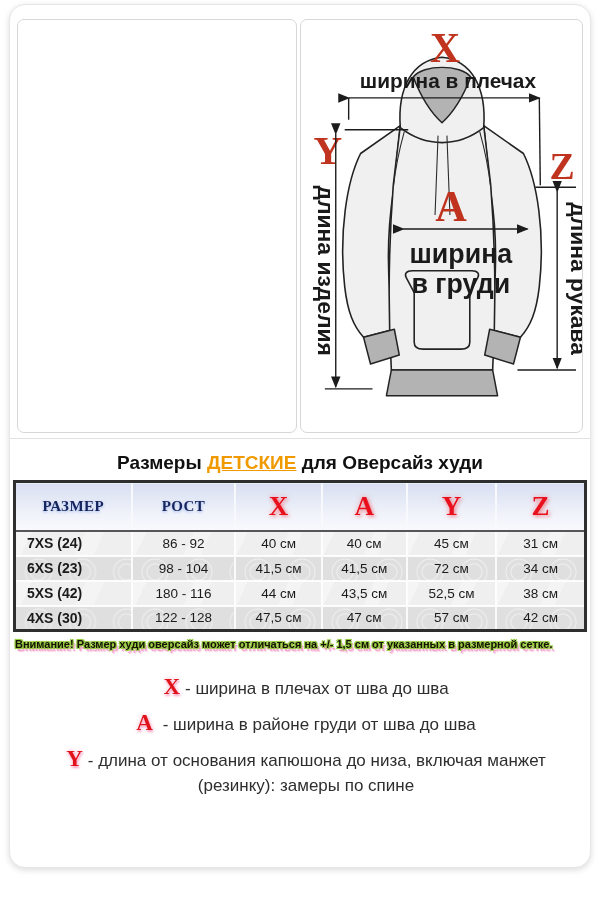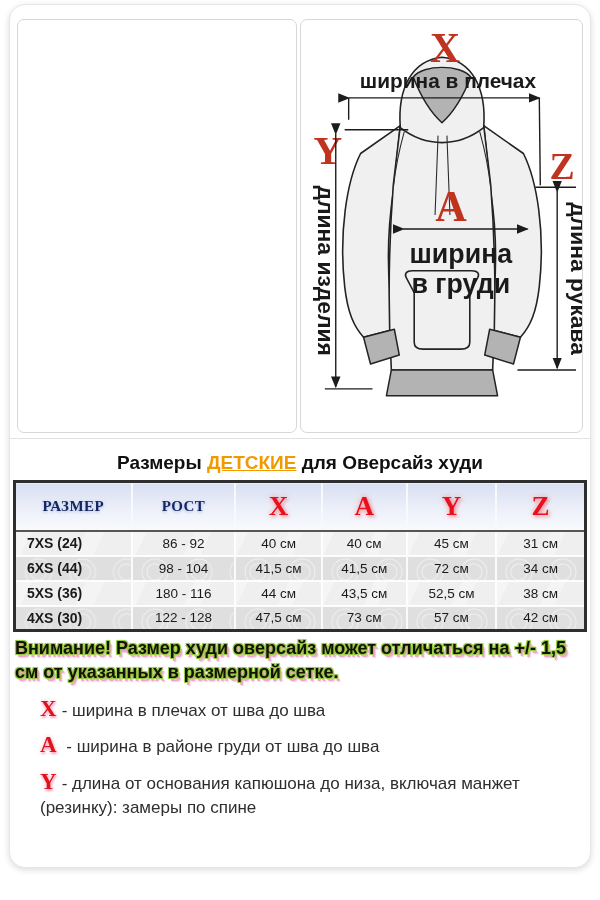--- a/index.html
+++ b/index.html
@@ -58,28 +58,28 @@
   .size-table td:last-child{ border-right:none; }
   .size-table tr.odd td{ background-color:#efefef;
     background-image:linear-gradient(115deg, rgba(255,255,255,.35) 0 12%, transparent 12% 55%, rgba(255,255,255,.3) 55% 70%, transparent 70%); }
   .size-table tr.even td{ background-color:#dfdfdf;
     background-image:radial-gradient(circle, rgba(255,255,255,0) 7px, rgba(255,255,255,.5) 8px, rgba(255,255,255,0) 9px, rgba(255,255,255,0) 12px, rgba(255,255,255,.5) 13px, rgba(255,255,255,0) 14px);
     background-size:44px 30px; }
   .size-table td.c-size{ text-align:left; padding-left:11px; font-weight:bold; font-size:14px; }
 
   
   .warning{
-    margin:5px 8px 0 5px; font-size:18px; font-weight:bold; line-height:1.33; color:#151203;
+    margin:5px 8px 0 5px; font-size:11px; font-weight:bold; line-height:1.33; color:#151203;
     text-shadow:-1px -1px 0 #96ca41, 1px -1px 0 #96ca41, -1px 1px 0 #96ca41,
                  1px 1px 0 #96ca41, 0 0 3px #a4d24e,
                  2px 3px 0 rgba(244,160,208,.95), 3px 4px 1px rgba(244,160,208,.6);
   }
 
   
-  .legend{ margin-top:9px; padding:0 18px 0 30px; }
+  .legend{ margin-top:20px; padding:0 18px 0 30px;text-align:center; }
   .legend-item{ margin-bottom:6px; font-size:17px; line-height:1.32; color:#2e2e2e; }
   .legend-letter{
     font-family:"Liberation Serif",serif; font-weight:bold; font-size:23px; color:#e01318;
     text-shadow:0 0 4px rgba(250,170,200,.95), 1px 2px 2px rgba(246,150,190,.8);
     margin-right:5px;
   }
 </style>
 </head>
 <body>
 
@@ -178,40 +178,40 @@
     <tbody id="size-table-body">
         <tr class="odd">
           <td class="c-size">7XS (24)</td>
           <td>86 - 92</td>
           <td>40 см</td>
           <td>40 см</td>
           <td>45 см</td>
           <td>31 см</td>
         </tr>
         <tr class="even">
-          <td class="c-size">6XS (44)</td>
+          <td class="c-size">6XS (23)</td>
           <td>98 - 104</td>
           <td>41,5 см</td>
           <td>41,5 см</td>
           <td>72 см</td>
           <td>34 см</td>
         </tr>
         <tr class="odd">
-          <td class="c-size">5XS (36)</td>
+          <td class="c-size">5XS (42)</td>
           <td>180 - 116</td>
           <td>44 см</td>
           <td>43,5 см</td>
           <td>52,5 см</td>
           <td>38 см</td>
         </tr>
         <tr class="even">
           <td class="c-size">4XS (30)</td>
           <td>122 - 128</td>
           <td>47,5 см</td>
-          <td>73 см</td>
+          <td>47 см</td>
           <td>57 см</td>
           <td>42 см</td>
         </tr>
       </tbody>
   </table>
 
   <p class="warning">Внимание! Размер худи оверсайз может отличаться на +/- 1,5 см от указанных в размерной сетке.</p>
 
   <div class="legend" id="legend-box">
       <div class="legend-item"><span class="legend-letter">X</span><span class="legend-text">- ширина в плечах от шва до шва</span></div>

